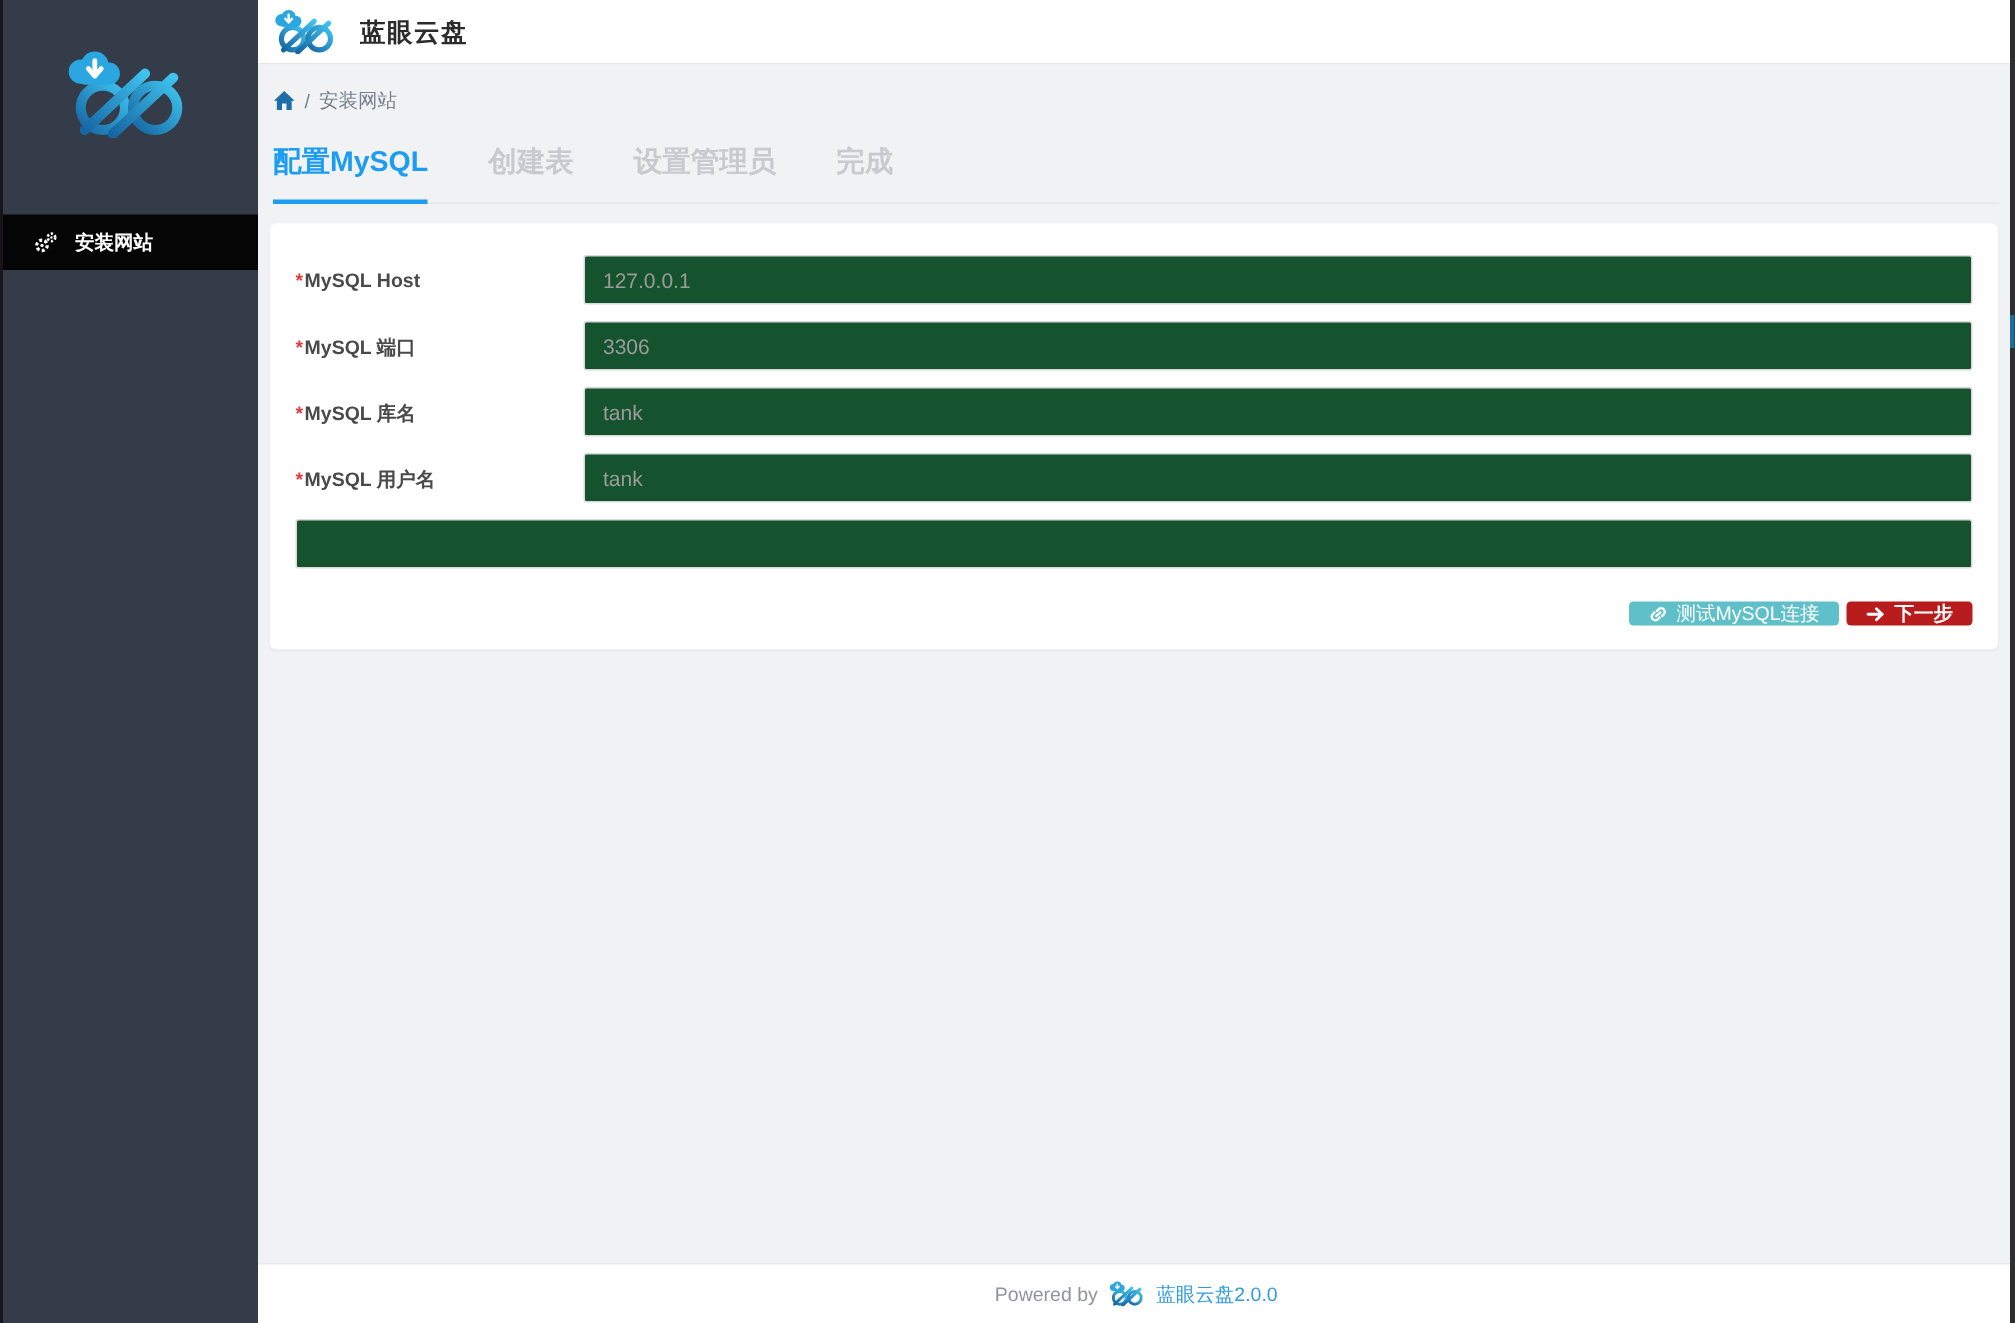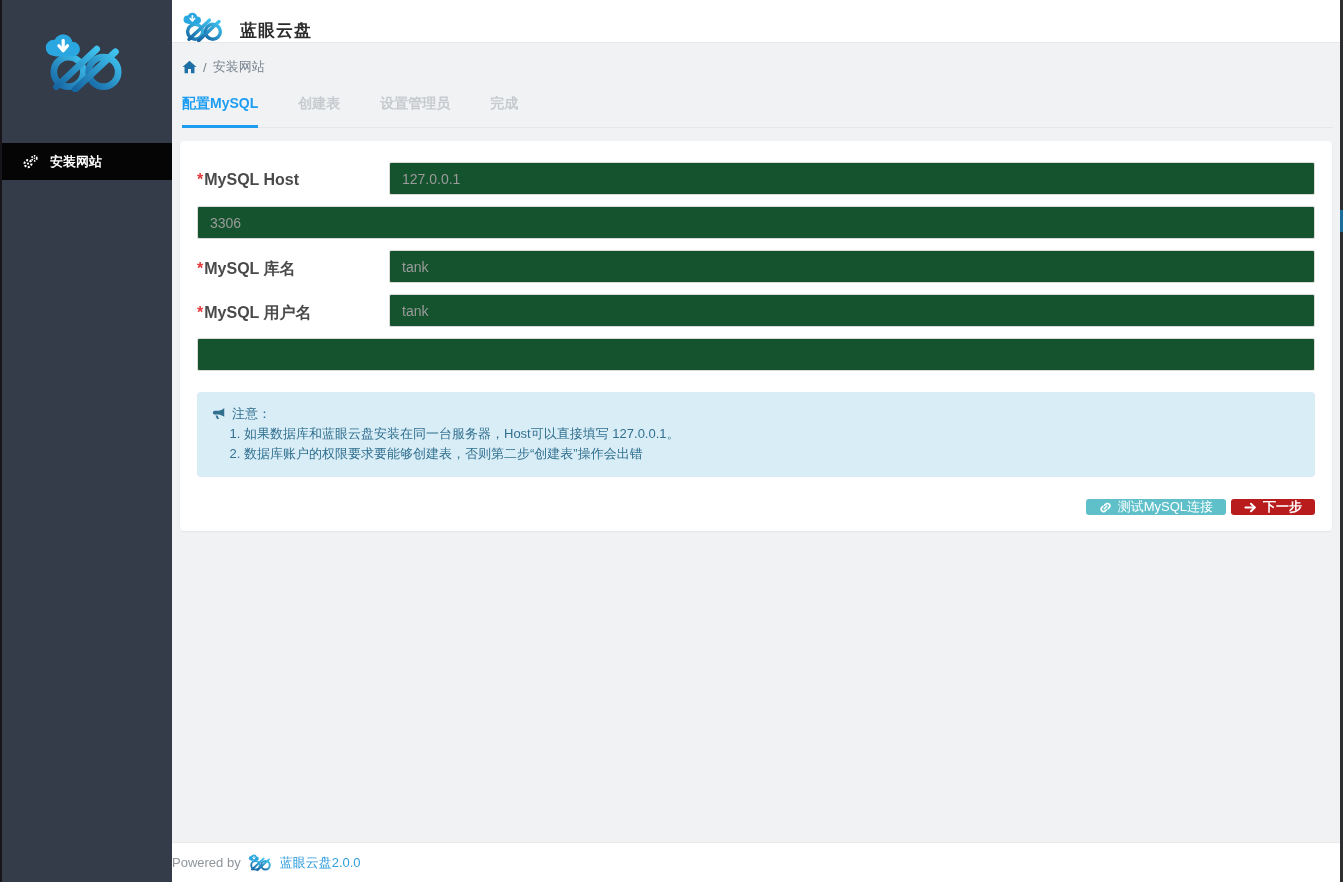--- a/index.html
+++ b/index.html
@@ -40,21 +40,21 @@
   }
   .nav-item.active { background: #050505; }
   .nav-icon { display: inline-flex; width: 16px; height: 16px; }
 
   
   .main { flex: 1; display: flex; flex-direction: column; height: 100%; background: #f1f2f4; }
 
   .topbar {
     height: 43px; background: #fff;
     border-bottom: 1px solid #e8e8e8;
-    display: flex; align-items: flex-end;
+    display: flex; align-items: center;
     padding-left: 8px;
     flex: 0 0 43px;
   }
   .topbar-logo { width: 48px; height: 30px; display: inline-flex; }
   .app-title {
     font-size: 17px; font-weight: 700; color: #2b2b2b;
     margin-left: 12px; letter-spacing: 1px;
   }
 
   .content { flex: 1; overflow: hidden; }
@@ -66,21 +66,21 @@
     gap: 6px;
   }
   .breadcrumb .home-ic { display: inline-flex; width: 15px; height: 14px; cursor: pointer; }
 
   .tabs {
     margin: 0 10px;
     border-bottom: 1px solid #e4e6e9;
     display: flex;
   }
   .tab {
-    font-size: 14px; font-weight: 700;
+    font-size: 19px; font-weight: 700;
     color: #c7cbcf;
     padding: 6px 0 12px;
     margin-right: 40px;
     cursor: pointer;
     border-bottom: 3px solid transparent;
     margin-bottom: -1px;
   }
   .tab.active { color: #1c9df2; border-bottom-color: #1c9df2; }
 
   
@@ -88,21 +88,21 @@
     background: #fff;
     border-radius: 4px;
     margin: 13px 11px 0 8px;
     padding: 21px 17px 16px;
     box-shadow: 0 1px 2px rgba(0,0,0,0.06);
   }
   .form-row { display: flex; margin-bottom: 11px; }
   .form-label {
     width: 192px; flex: 0 0 192px;
     padding-top: 9px;
-    font-size: 16px; font-weight: 700; color: #4a4a4a;
+    font-size: 13px; font-weight: 700; color: #4a4a4a;
   }
   .req { color: #e4393c; margin-right: 1px; }
   .form-input {
     flex: 1; height: 33px;
     border: 1px solid #d9d9d9; border-radius: 2px;
     padding: 0 12px;
     font-size: 14px; color: #9b9b9b;
     font-family: "Liberation Sans", "DejaVu Sans", sans-serif;
     outline: none;
     background: #14532d;
@@ -137,21 +137,21 @@
   }
   .btn-ic { display: inline-flex; width: 13px; height: 13px; }
   .btn-test { background: #5fc0ca; }
   .btn-next { background: #b91c1c; font-weight: 700; }
 
   
   .footer {
     flex: 0 0 40px; height: 40px;
     background: #fff;
     border-top: 1px solid #e9e9e9;
-    display: flex; align-items: center; 
+    display: flex; align-items: center; justify-content: center;
     gap: 6px;
     font-size: 13px;
   }
   .powered { color: #8f959b; }
   .footer-logo { width: 27px; height: 17px; display: inline-flex; }
   .version-link { color: #2f9ddc; text-decoration: none; cursor: pointer; }
 
   
   .v-scrollbar {
     position: fixed; right: 0; top: 0;
@@ -251,51 +251,38 @@
       </div>
 
       <div class="card">
 
         <div class="form-row">
           <label class="form-label"><span class="req">*</span><span>MySQL Host</span></label>
           <input class="form-input" type="text" value="127.0.0.1" style="">
         </div>
 
         <div class="form-row">
+          <label class="form-label"><span class="req">*</span><span>MySQL 端口</span></label>
           <input class="form-input" type="text" value="3306" style="">
         </div>
 
         <div class="form-row">
           <label class="form-label"><span class="req">*</span><span>MySQL 库名</span></label>
           <input class="form-input" type="text" value="tank" style="">
         </div>
 
         <div class="form-row">
           <label class="form-label"><span class="req">*</span><span>MySQL 用户名</span></label>
           <input class="form-input" type="text" value="tank" style="">
         </div>
 
         <div class="form-row">
           <input class="form-input" type="password" value="" style="">
         </div>
 
-        <div class="notice">
-          <div class="notice-title">
-            <span class="notice-ic">
-              <svg viewBox="0 0 16 16" width="14" height="14">
-                <path d="M14 1 L14 11.2 C10.2 8.6 6.2 8.6 6.2 8.6 L3.1 8.6 C1.95 8.6 1 7.65 1 6.5 C1 5.35 1.95 4.4 3.1 4.4 L6.2 4.4 C6.2 4.4 10.2 4.4 14 1 Z M3.9 9.6 L5.8 13.6 L8 13.6 L6.3 9.6 Z" fill="#31708f"></path>
-              </svg>
-            </span>
-            <span>注意：</span>
-          </div>
-          <ol>
-            <li>如果数据库和蓝眼云盘安装在同一台服务器，Host可以直接填写 127.0.0.1。</li>
-            <li>数据库账户的权限要求要能够创建表，否则第二步“创建表”操作会出错</li>
-          </ol>
-        </div>
 
         <div class="actions">
           <button class="btn btn-test">
             <span class="btn-ic">
               <svg viewBox="0 0 14 14" width="13" height="13">
                 <g fill="none" stroke="#ffffff" stroke-width="1.7" stroke-linecap="round">
                   <path d="M6 4.6 L7.2 3.4 A2.6 2.6 0 0 1 10.9 7.1 L9.7 8.3"></path>
                   <path d="M8 9.4 L6.8 10.6 A2.6 2.6 0 0 1 3.1 6.9 L4.3 5.7"></path>
                   <path d="M5.6 8.4 L8.4 5.6"></path>
                 </g>

